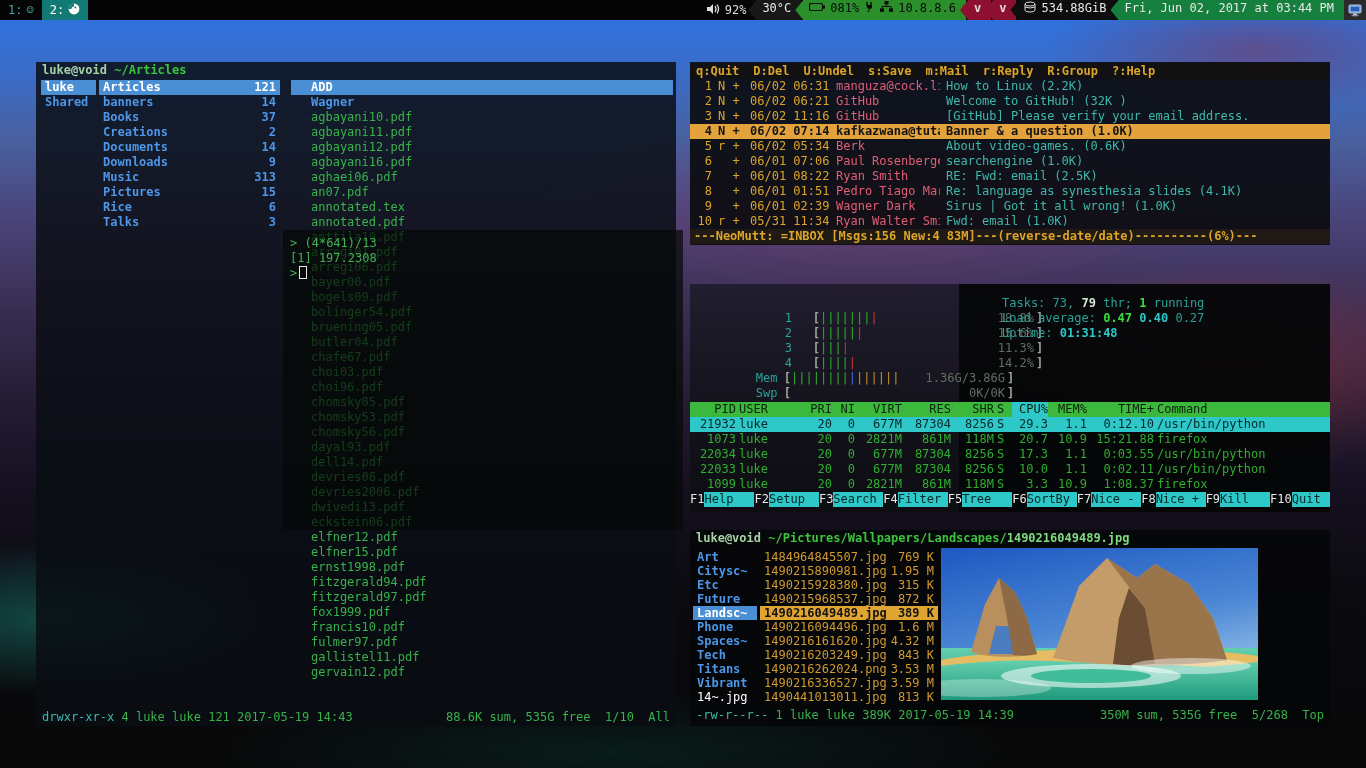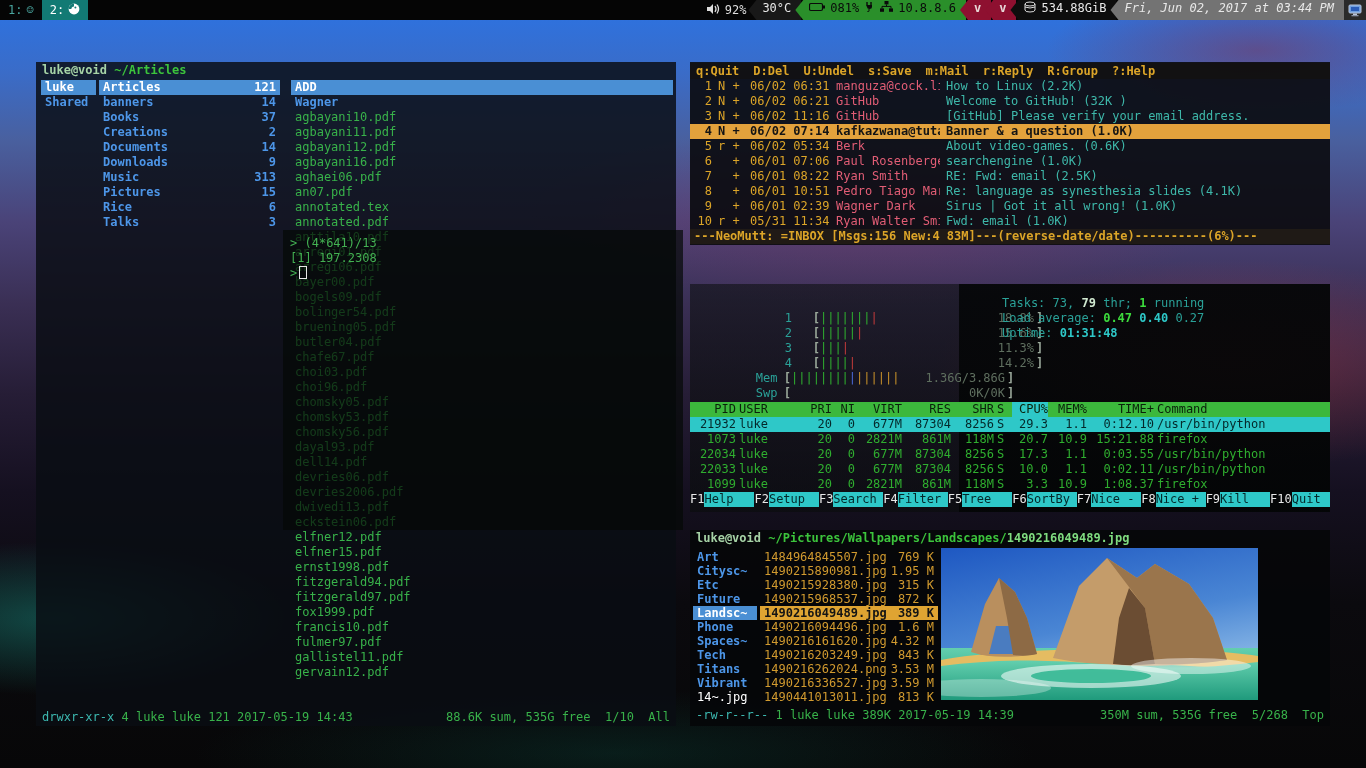--- a/index.html
+++ b/index.html
@@ -26,41 +26,41 @@
   .ws { display:flex; align-items:center; padding:0 8px; gap:4px; color:#4aa6a0; }
   .ws.active { background:#127a74; color:#fff; }
   #topbar .spacer { flex:1; }
   .seg { display:flex; align-items:center; gap:5px; padding:0 10px 4px 14px; white-space:pre;
     clip-path:polygon(8px 0,100% 0,100% 100%,8px 100%,0 50%); margin-left:-6px; }
   .seg.plain { clip-path:none; margin-left:0; padding:0 8px; }
   .seg.temp { background:#181818; color:#e8e8e8; }
   .seg.green { background:#2a8f2a; color:#0a0a0a; }
   .seg.red { background:#8e1030; color:#e8d8d8; font-weight:bold; }
   .seg.dark { background:#0d0d0d; color:#e8e8e8; }
-  .seg.date { background:#737373; color:#e8e8e8;font-style:italic; }
+  .seg.date { background:#15803d; color:#e8e8e8; }
   .tray { display:flex; align-items:center; padding:0 4px; background:#2a2a2a; }
 
   
   .win { position:absolute; overflow:hidden; }
   .r { height:15px; line-height:15px; white-space:pre; overflow:hidden; }
 
   
   #rangerL { left:36px; top:62px; width:640px; height:664px; background:rgba(9,13,19,0.84); }
   .rtitle { height:16px; line-height:16px; padding-left:6px; white-space:pre; font-weight:bold; }
   .rtitle .user { color:#a6d3a6; }
   .rtitle .path { color:#3cc43c; }
   .rtitle .file { color:#7fdc7f; }
   .rcols { position:absolute; top:18px; left:0; right:0; }
   #rangerL .col1 { position:absolute; left:5px;  width:55px; }
   #rangerL .col2 { position:absolute; left:63px; width:181px; }
   #rangerL .col3 { position:absolute; left:255px; width:382px; }
   .drow { color:#4d96e8; font-weight:bold; display:flex; justify-content:space-between;
           padding:0 4px; height:15px; line-height:15px; white-space:pre; }
   .drow.sel { background:#4a8fd4; color:#fff; }
-  .frow { color:#38b24a; padding:0 4px; height:15px; line-height:15px; white-space:pre; overflow:hidden; }
+  .frow { color:#38b24a; padding:0 20px; height:15px; line-height:15px; white-space:pre; overflow:hidden; }
   .frow.sel { background:#4a8fd4; color:#fff; font-weight:bold; }
   .frow.dir { color:#4d96e8; font-weight:bold; }
   .rstatus { position:absolute; left:6px; right:6px; bottom:2px; display:flex;
              justify-content:space-between; white-space:pre; color:#38b24a; }
   .rstatus .perm { color:#3cb8b0; }
 
   
   #calc { left:283px; top:230px; width:400px; height:300px; background:rgba(4,8,5,0.70);
           padding:6px 7px; color:#43b152; z-index:10; }
   #calc .line { height:15px; line-height:15px; white-space:pre; }
@@ -344,21 +344,21 @@
         <div class="mrow">
           <span class="num">7</span>
           <span class="flg">  +</span>
           <span class="dat">06/01 08:22</span>
           <span class="frm">Ryan Smith</span>
           <span class="sub">RE: Fwd: email (2.5K)</span>
         </div>
         <div class="mrow">
           <span class="num">8</span>
           <span class="flg">  +</span>
-          <span class="dat">06/01 10:51</span>
+          <span class="dat">06/01 01:51</span>
           <span class="frm">Pedro Tiago Mar</span>
           <span class="sub">Re: language as synesthesia slides (4.1K)</span>
         </div>
         <div class="mrow">
           <span class="num">9</span>
           <span class="flg">  +</span>
           <span class="dat">06/01 02:39</span>
           <span class="frm">Wagner Dark</span>
           <span class="sub">Sirus | Got it all wrong! (1.0K)</span>
         </div>

